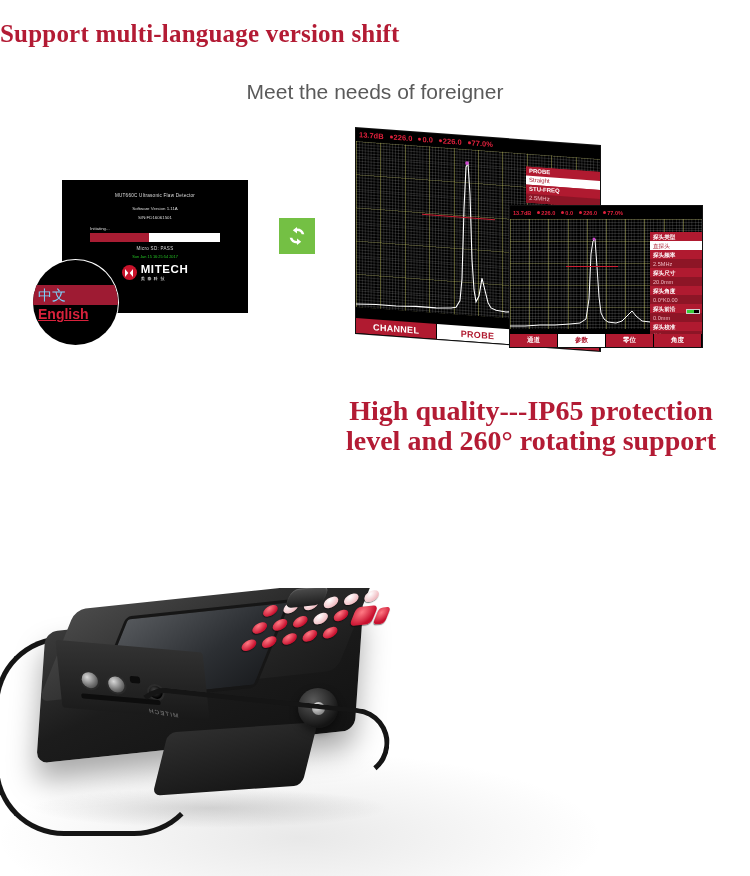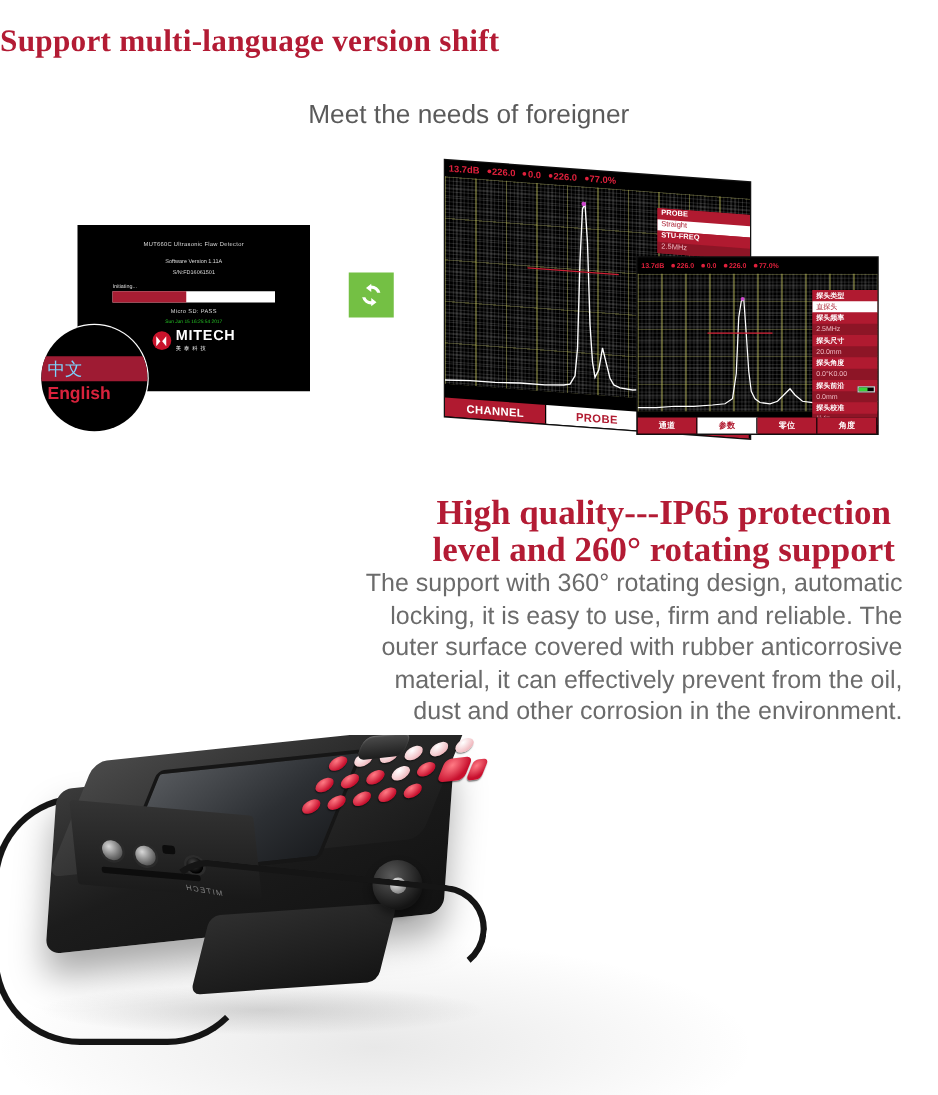--- a/index.html
+++ b/index.html
@@ -79,21 +79,21 @@
     border-radius:50%;background:#000;overflow:hidden;
     box-shadow:0 0 0 1px #ffffff;
   }
   .lang-zh{
     position:absolute;left:0;top:25px;width:100%;height:20px;
     background:#9e1b33;color:#7dd3fc;
     font-size:14px;line-height:20px;padding-left:5px;box-sizing:border-box;
   }
   .lang-en{
     position:absolute;left:5px;top:46px;
-    color:#d8223c;font-size:14px;font-weight:bold;
+    color:#d8223c;font-size:14px;font-weight:bold;text-decoration:underline;
   }
 
   
   .swap-icon{
     position:absolute;left:279px;top:218px;width:36px;height:36px;
     background:#74c044;display:flex;align-items:center;justify-content:center;
   }
 
   
   .screen{position:absolute;background:#000;overflow:hidden;}
@@ -416,21 +416,20 @@
       <div class="bot-item active">参数</div>
       <div class="bot-item">零位</div>
       <div class="bot-item">角度</div>
     </div>
   </div>
 
   <div class="h2-title">
     <div>High quality---IP65 protection</div>
     <div>level and  260° rotating support</div>
   </div>
-  <div class="body-copy">The support with 360° rotating design, automatic locking, it is easy to use, firm and reliable. The outer surface covered with rubber anticorrosive material, it can effectively prevent from the oil, dust and other corrosion in the environment.</div>
 
   <div class="photo">
     <div class="shadow-ground"></div>
 
     <div class="wire wire-a"></div>
 
     <div class="dev-body"></div>
     <div class="dev-top"></div>
 
     <div class="dev-screen"></div>

